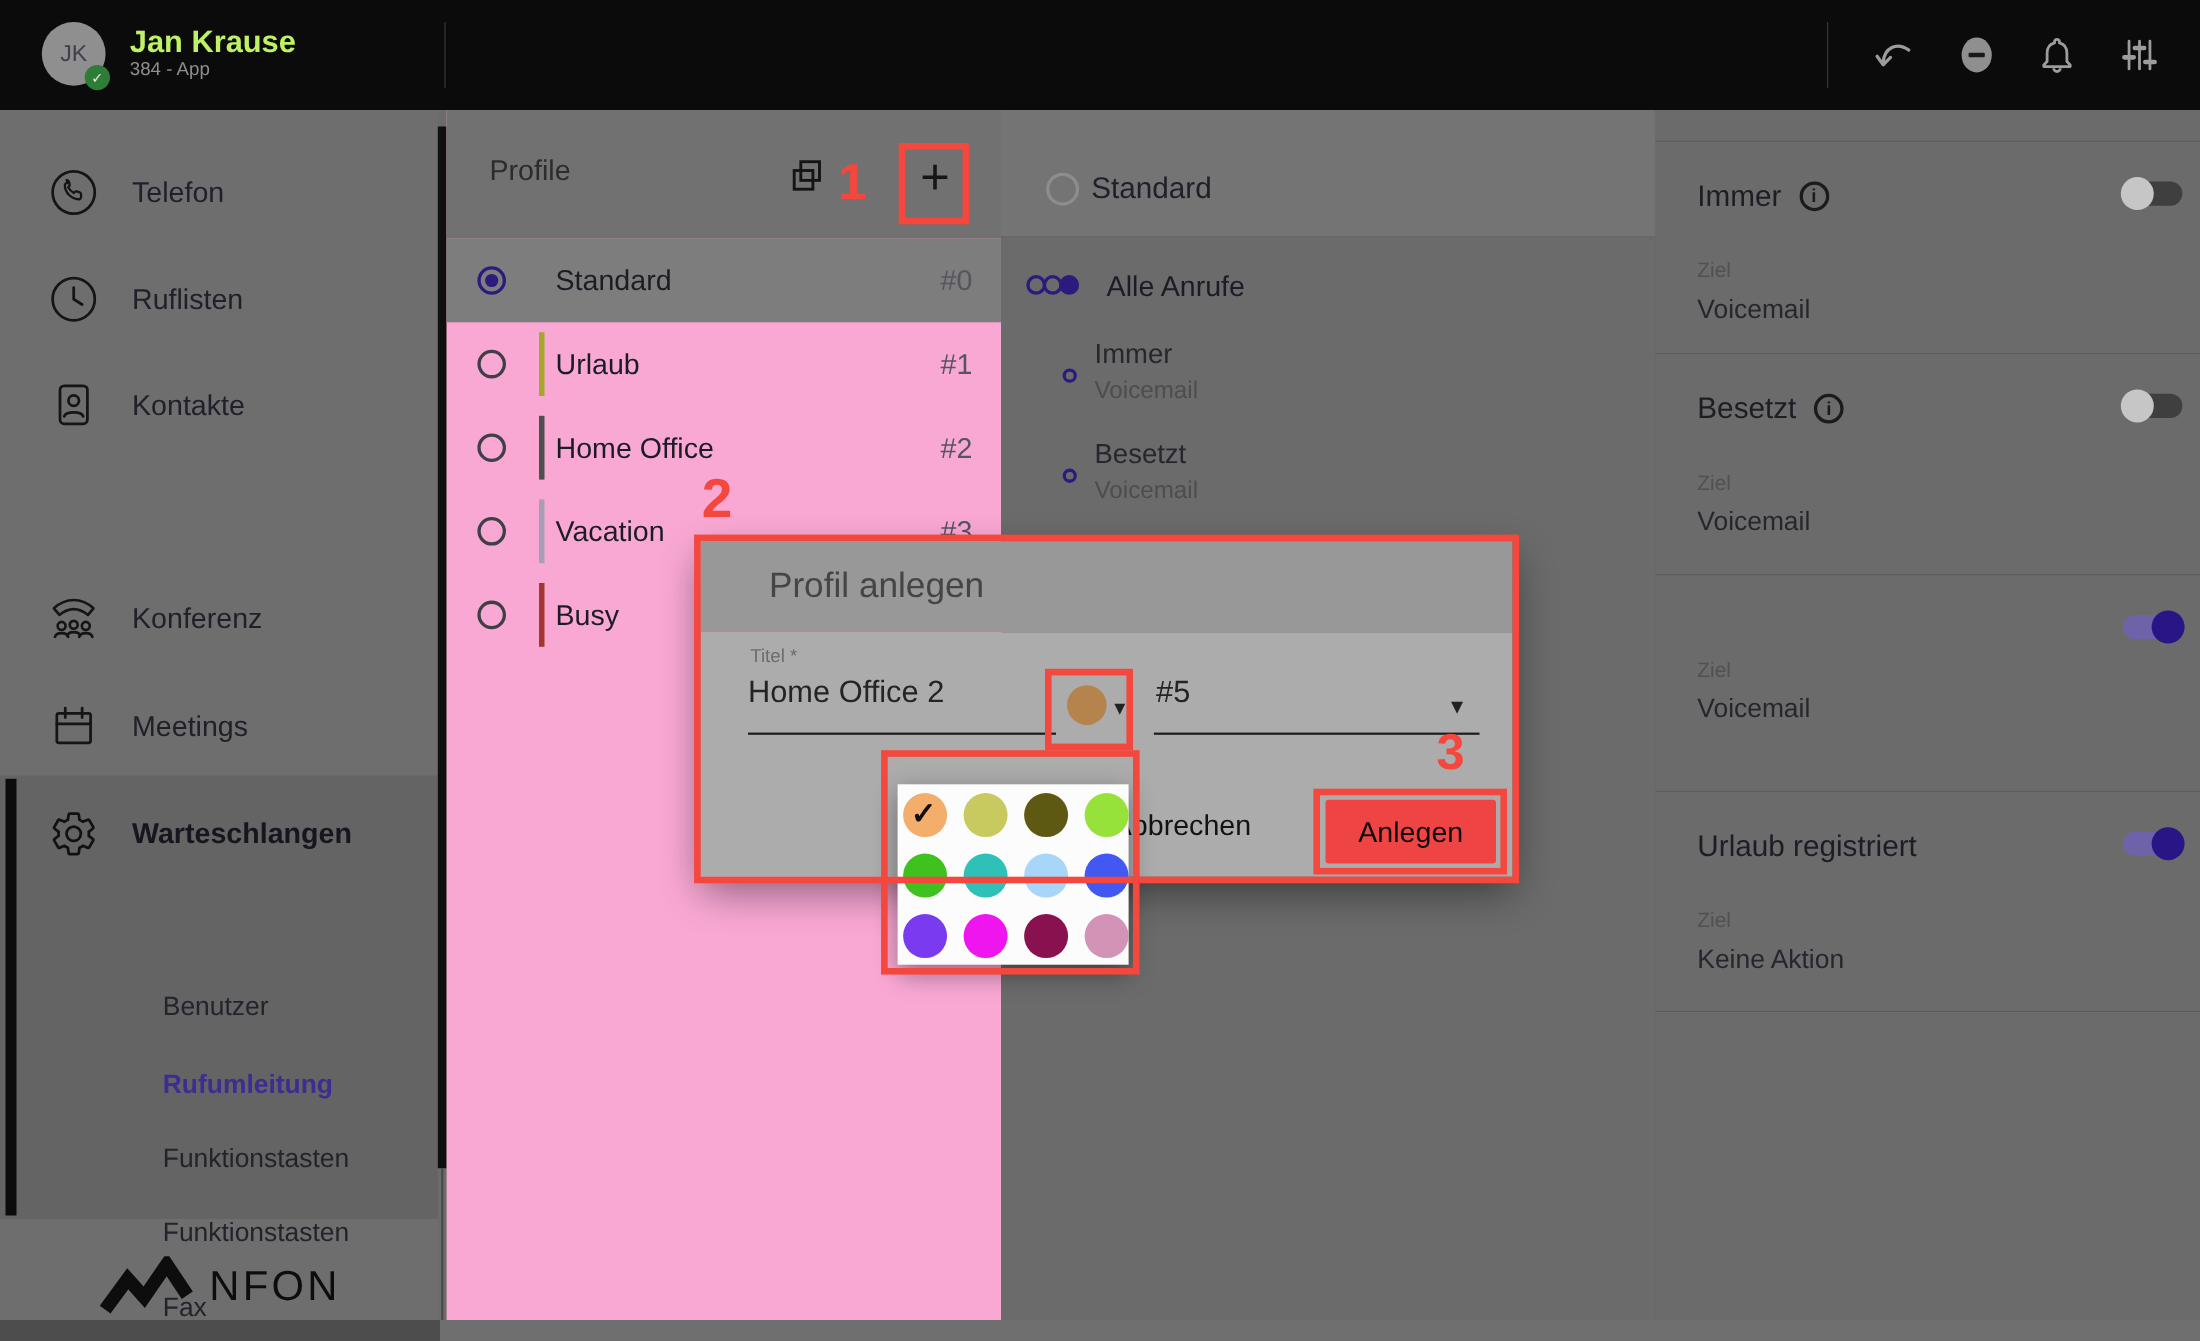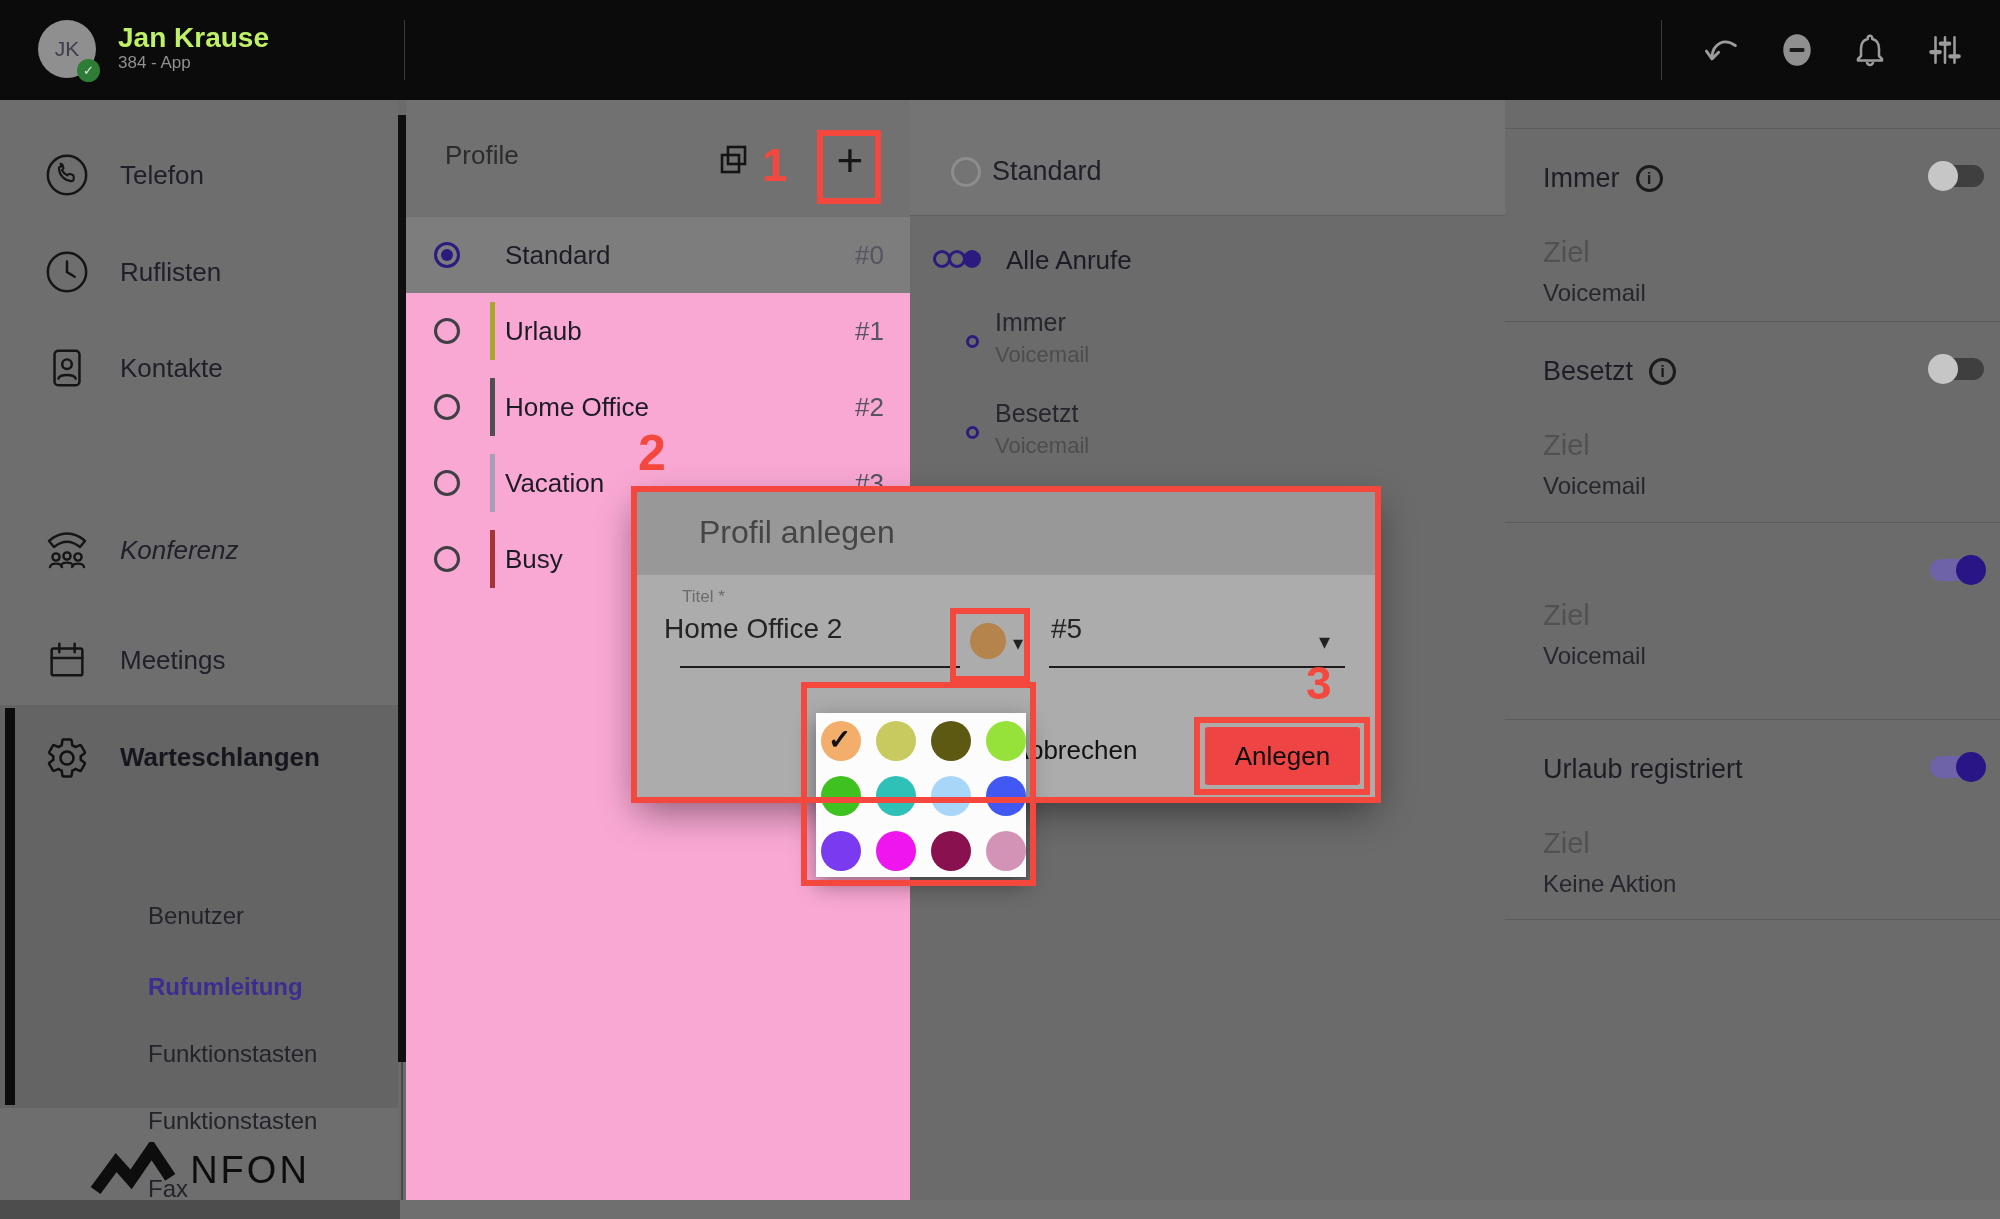--- a/index.html
+++ b/index.html
@@ -71,34 +71,34 @@
 
   
   .col-rules{position:absolute;left:1505px;top:100px;width:495px;height:1100px;background:#6b6b6b;}
   .rule{position:absolute;left:0;width:100%;border-bottom:1px solid #5c5c5c;padding:34px 20px 0 38px;}
   .rule.first{border-top:1px solid #5c5c5c;}
   .rule .lrow{display:flex;align-items:center;gap:16px;}
   .rule .rlabel{font-size:27px;color:#1d1d26;}
   .rule .rbadge{font-size:27px;color:#34219b;}
   .info{width:27px;height:27px;border-radius:50%;border:3px solid #1b1b1b;color:#1b1b1b;font-size:17px;font-weight:700;
         display:flex;align-items:center;justify-content:center;font-family:"Liberation Serif",serif;}
-  .ziel-l{margin-top:42px;font-size:29px;color:#515151;}
+  .ziel-l{margin-top:42px;font-size:19px;color:#515151;}
   .ziel-v{margin-top:10px;font-size:24px;color:#26262e;}
   .toggle{position:absolute;right:16px;top:36px;width:54px;height:22px;border-radius:11px;background:#3f3f3f;cursor:pointer;}
   .toggle .knob{position:absolute;left:-2px;top:-4px;width:30px;height:30px;border-radius:50%;background:#c6c6c6;}
   .toggle.on{background:#6e63a8;}
   .toggle.on .knob{left:auto;right:-2px;background:#2a1586;}
 
   
   .modal{position:absolute;left:637px;top:492px;width:738px;height:305px;z-index:10;box-shadow:0 14px 36px rgba(0,0,0,.45);}
   .m-head{position:absolute;left:0;top:0;width:100%;height:83px;background:#989898;}
   .m-head .t{position:absolute;left:62px;top:22px;font-size:32px;color:#454545;}
   .m-body{position:absolute;left:0;top:83px;width:100%;height:222px;background:#acacac;}
   .f-label{position:absolute;left:45px;top:12px;font-size:17px;color:#6b6b6b;}
-  .f-value{position:absolute;left:27px;top:38px;font-size:28px;color:#242424;}
+  .f-value{position:absolute;left:43px;top:38px;font-size:28px;color:#242424;}
   .u1{position:absolute;left:43px;top:91px;width:280px;height:2px;background:#1c1c1c;}
   .swatch{position:absolute;left:333px;top:48px;width:36px;height:36px;border-radius:50%;cursor:pointer;}
   .caret{position:absolute;font-size:20px;color:#222;cursor:pointer;}
   .f-num{position:absolute;left:414px;top:38px;font-size:28px;color:#242424;}
   .u2{position:absolute;left:412px;top:91px;width:296px;height:2px;background:#1c1c1c;}
   .btn-cancel{position:absolute;left:350px;top:160px;width:175px;text-align:center;font-size:26px;color:#121212;cursor:pointer;}
   .btn-submit{position:absolute;left:568px;top:152px;width:155px;height:58px;border:none;border-radius:3px;
               font-size:26px;color:#0d0d0d;display:flex;align-items:center;justify-content:center;cursor:pointer;}
   .palette{position:absolute;left:816px;top:713px;width:210px;height:164px;background:#fcfcfc;z-index:12;
            display:grid;grid-template-columns:repeat(4,40px);gap:15px;padding:8px 5px;box-shadow:0 8px 22px rgba(0,0,0,.4);}
@@ -183,21 +183,21 @@
       <span class="ic">
         <svg width="46" height="46" viewBox="0 0 48 48" fill="none" stroke="currentColor" stroke-width="2.6" stroke-linejoin="round">
           <rect x="11" y="6" width="26" height="36" rx="4"></rect>
           <circle cx="24" cy="20" r="5"></circle>
           <path d="M15 35c1.5-5 16.5-5 18 0" stroke-linecap="round"></path>
         </svg>
       </span>
       <span class="lb">Kontakte</span>
     </div>
 
-    <div class="nav-item" style="top:424px;font-style:italic;">
+    <div class="nav-item" style="top:436px;">
       <span class="ic">
         <svg width="48" height="48" viewBox="0 0 48 48" fill="none" stroke="currentColor" stroke-width="2.4" stroke-linejoin="round">
           <path d="M6 15c11-10 25-10 36 0l-5 6c-8.5-7-17.5-7-26 0z"></path>
           <circle cx="13" cy="31" r="3.6"></circle>
             <circle cx="24" cy="30" r="3.6"></circle>
             <circle cx="35" cy="31" r="3.6"></circle>
           <path d="M7 41c1-4.5 11-4.5 12 0M18 40c1-4.5 11-4.5 12 0M29 41c1-4.5 11-4.5 12 0" stroke-linecap="round"></path>
         </svg>
       </span>
       <span class="lb">Konferenz</span>

